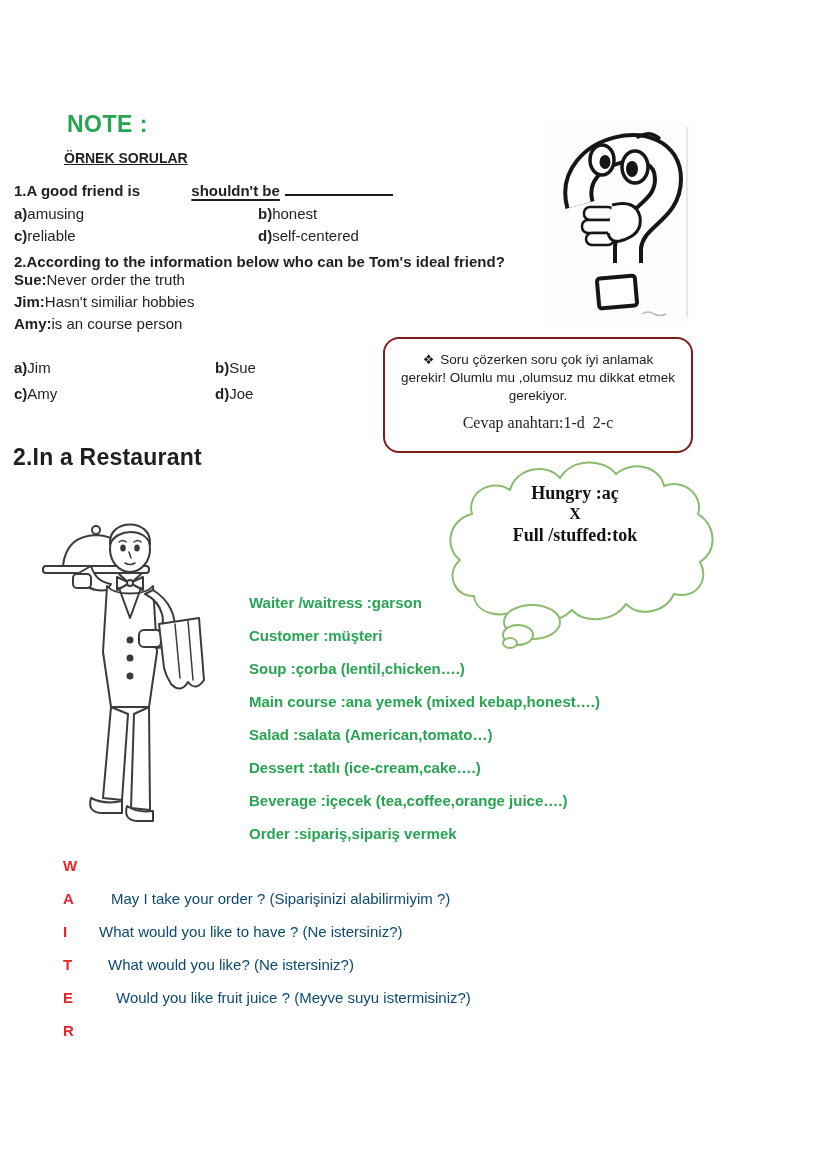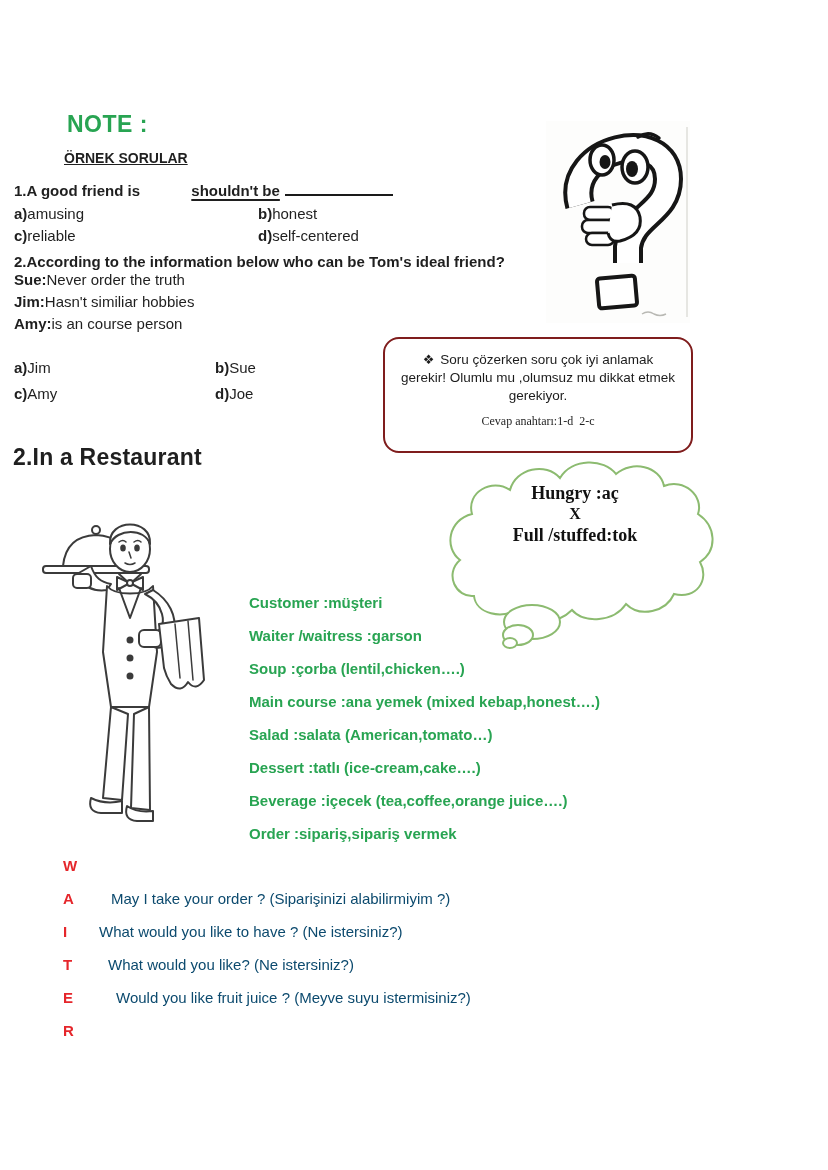--- a/index.html
+++ b/index.html
@@ -26,21 +26,21 @@
   .blank{display:inline-block;width:108px;height:13px;border-bottom:2px solid #1a1a1a;margin-left:5px;}
 
   .qm-figure{left:546px;top:121px;width:144px;height:202px;background:#fdfdfc;}
   .tip-box{
     left:383px;top:337px;width:310px;height:116px;box-sizing:border-box;
     border:2px solid #7f1d1d;border-radius:16px;background:#fff;
     padding:12px 14px 6px 14px;text-align:center;
   }
   .tip-text{font-size:13.5px;line-height:18px;color:#1c1c1c;}
   .tip-bullet{font-size:13px;margin-right:6px;}
-  .answer-key{margin-top:9px;font-family:"Liberation Serif", serif;font-size:12px;white-space:pre-wrap;}
+  .answer-key{margin-top:9px;font-family:"Liberation Serif", serif;font-size:16px;white-space:pre-wrap;}
 
   .section-heading{left:13px;top:444px;font-size:23px;font-weight:700;letter-spacing:.2px;}
 
   .cloud-figure{left:430px;top:452px;width:290px;height:205px;}
   .cloud-text{left:436px;top:482px;width:278px;text-align:center;
     font-family:"Liberation Serif", serif;font-weight:700;color:#111;}
   .cloud-line1,.cloud-line3{font-size:18px;line-height:22px;}
   .cloud-line2{font-size:16px;line-height:20px;}
 
   .waiter-figure{left:33px;top:502px;width:198px;height:330px;}
@@ -168,22 +168,22 @@
         <path d="M78,205 L70,296 L89,298 L95,212 Z"></path>
         <path d="M101,212 L98,306 L117,308 L116,205 Z"></path>
 
         <path d="M58,296 Q54,310 68,311 L89,311 L89,299 Q72,303 58,296 Z"></path>
         <path d="M94,304 Q90,318 104,319 L120,319 L120,309 Q104,311 94,304 Z"></path>
       </g>
     </svg>
   </div>
 
   <div class="abs vocab">
+    <div class="vocab-item">Waiter /waitress :garson</div>
     <div class="vocab-item">Customer :müşteri</div>
-    <div class="vocab-item">Waiter /waitress :garson</div>
     <div class="vocab-item">Soup :çorba (lentil,chicken….)</div>
     <div class="vocab-item">Main course :ana yemek (mixed kebap,honest….)</div>
     <div class="vocab-item">Salad :salata (American,tomato…)</div>
     <div class="vocab-item">Dessert :tatlı (ice-cream,cake….)</div>
     <div class="vocab-item">Beverage :içecek (tea,coffee,orange juice….)</div>
     <div class="vocab-item">Order :sipariş,sipariş vermek</div>
   </div>
 
   <div class="abs acrostic">
     <div class="ac-row">

